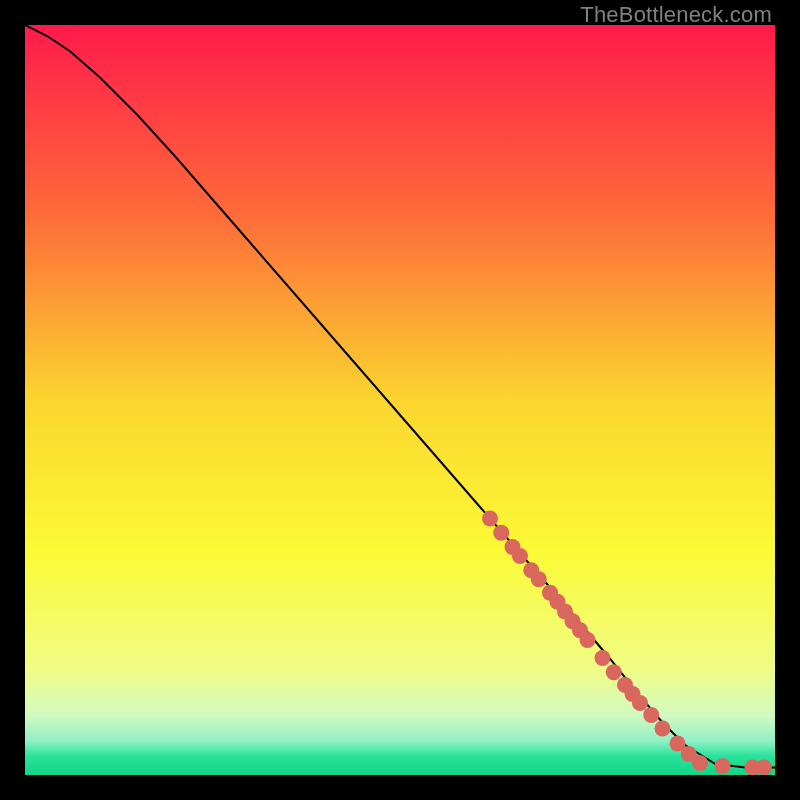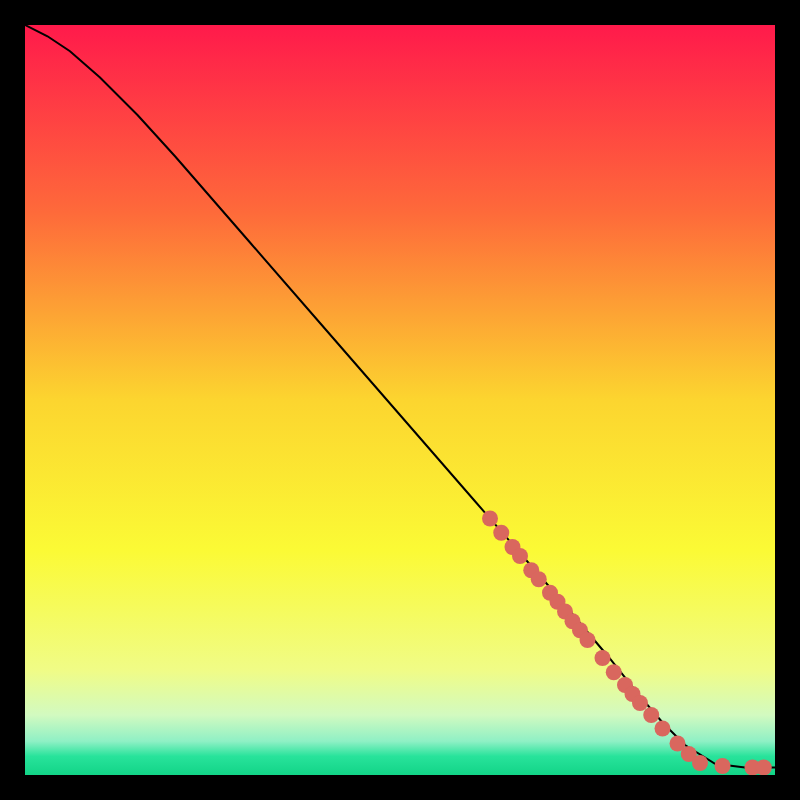--- a/index.html
+++ b/index.html
@@ -32,20 +32,21 @@
     font-size: 22px;
     font-weight: 500;
     letter-spacing: 0.2px;
     user-select: none;
   }
 </style>
 </head>
 <body>
 
 <div class="frame">
+  <div class="watermark">TheBottleneck.com</div>
 
   <svg class="plot" viewBox="0 0 750 750" preserveAspectRatio="none">
     <defs>
       <linearGradient id="bg-grad" x1="0" y1="0" x2="0" y2="1">
       <stop offset="0%" stop-color="#ff1a4b"></stop>
           <stop offset="25%" stop-color="#fe6a3a"></stop>
           <stop offset="50%" stop-color="#fcd52f"></stop>
           <stop offset="70%" stop-color="#fbfa35"></stop>
           <stop offset="86%" stop-color="#f0fc86"></stop>
           <stop offset="92%" stop-color="#d2fac0"></stop>

